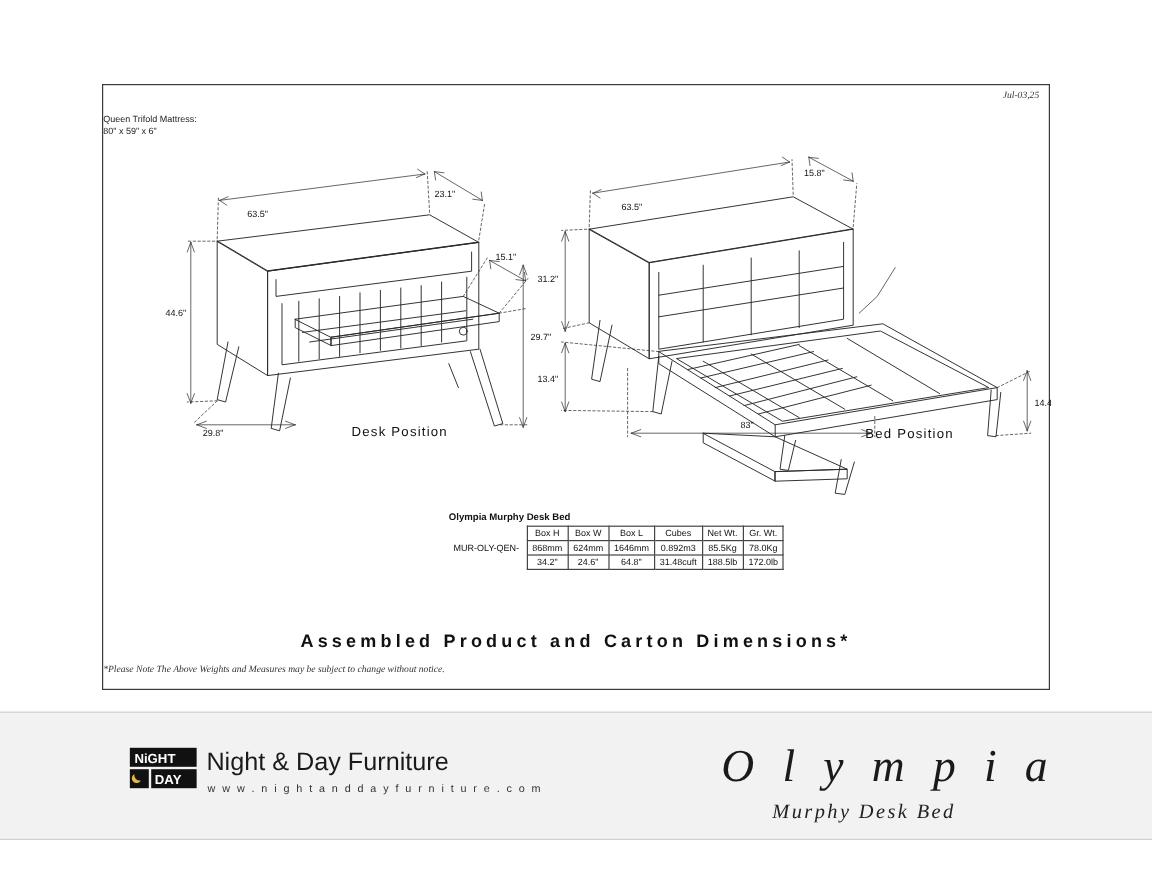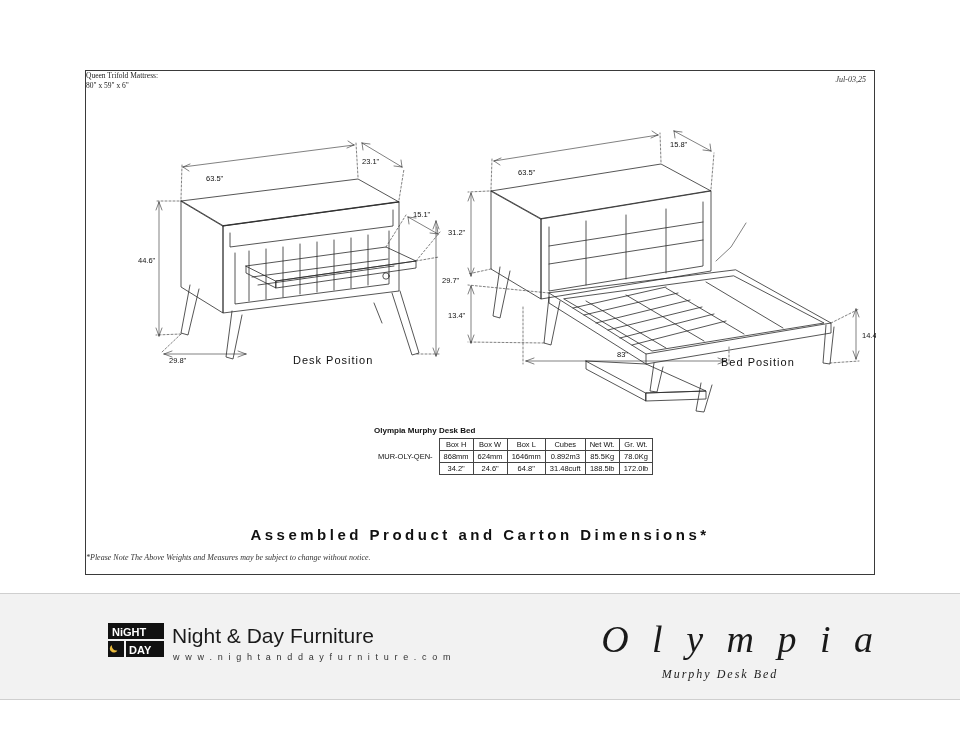--- a/index.html
+++ b/index.html
@@ -51,25 +51,26 @@
     letter-spacing: 1px;
     color: #111;
     white-space: nowrap;
     padding-left: 37px;
   }
   #caption-desk { left: 170px; top: 283px; }
   #caption-bed  { left: 598px; top: 285px; text-align: center; }
 
   .note-text {
     position: absolute;
-    font-family: Liberation Serif, serif;
+    font-family: Liberation Sans, sans-serif;
     font-size: 7.5px;
     color: #222;
     line-height: 1.35;
     white-space: nowrap;
+    margin-top: 24px;
   }
 
   
   #table-wrap {
     position: absolute;
     left: 288px;
     top: 355px;
   }
   #table-title {
     font-size: 8px;
@@ -170,21 +171,21 @@
     white-space: nowrap;
   }
   #product-sub {
     position: absolute;
     left: 560px;
     top: 667px;
     width: 320px;
     text-align: center;
     font-family: "Liberation Serif", serif;
     font-style: italic;
-    font-size: 12px;
+    font-size: 17px;
     letter-spacing: 2px;
     color: #222;
     white-space: nowrap;
   }
   text { font-family: "Liberation Sans", sans-serif; }
 </style>
 </head>
 <body>
 
 <div id="page">

